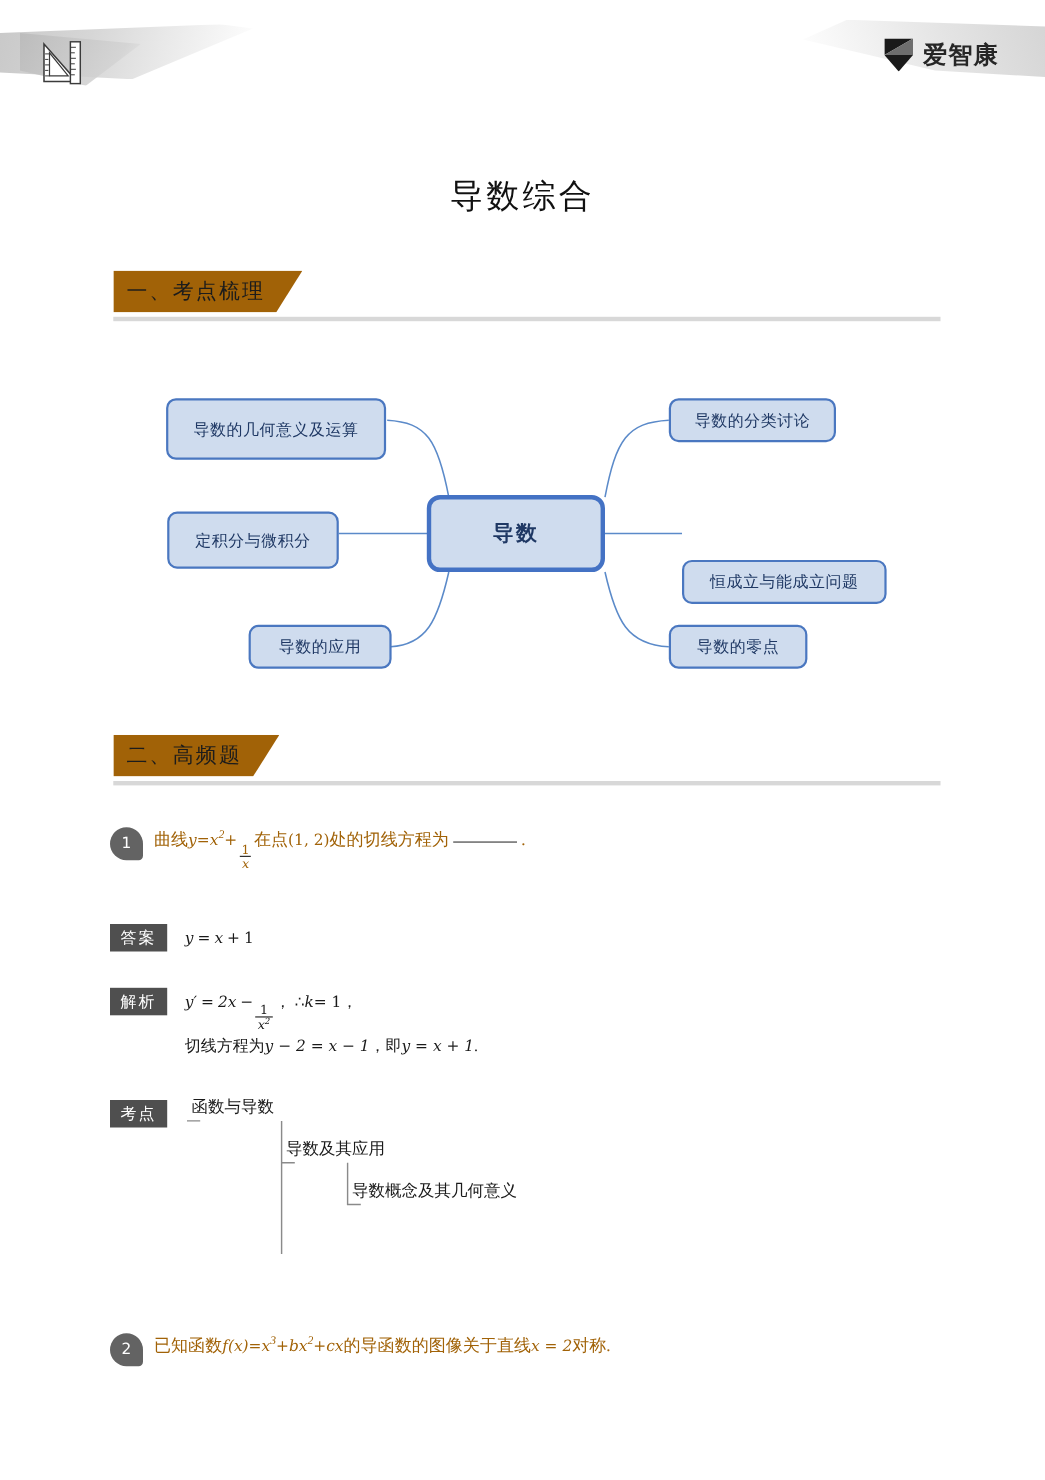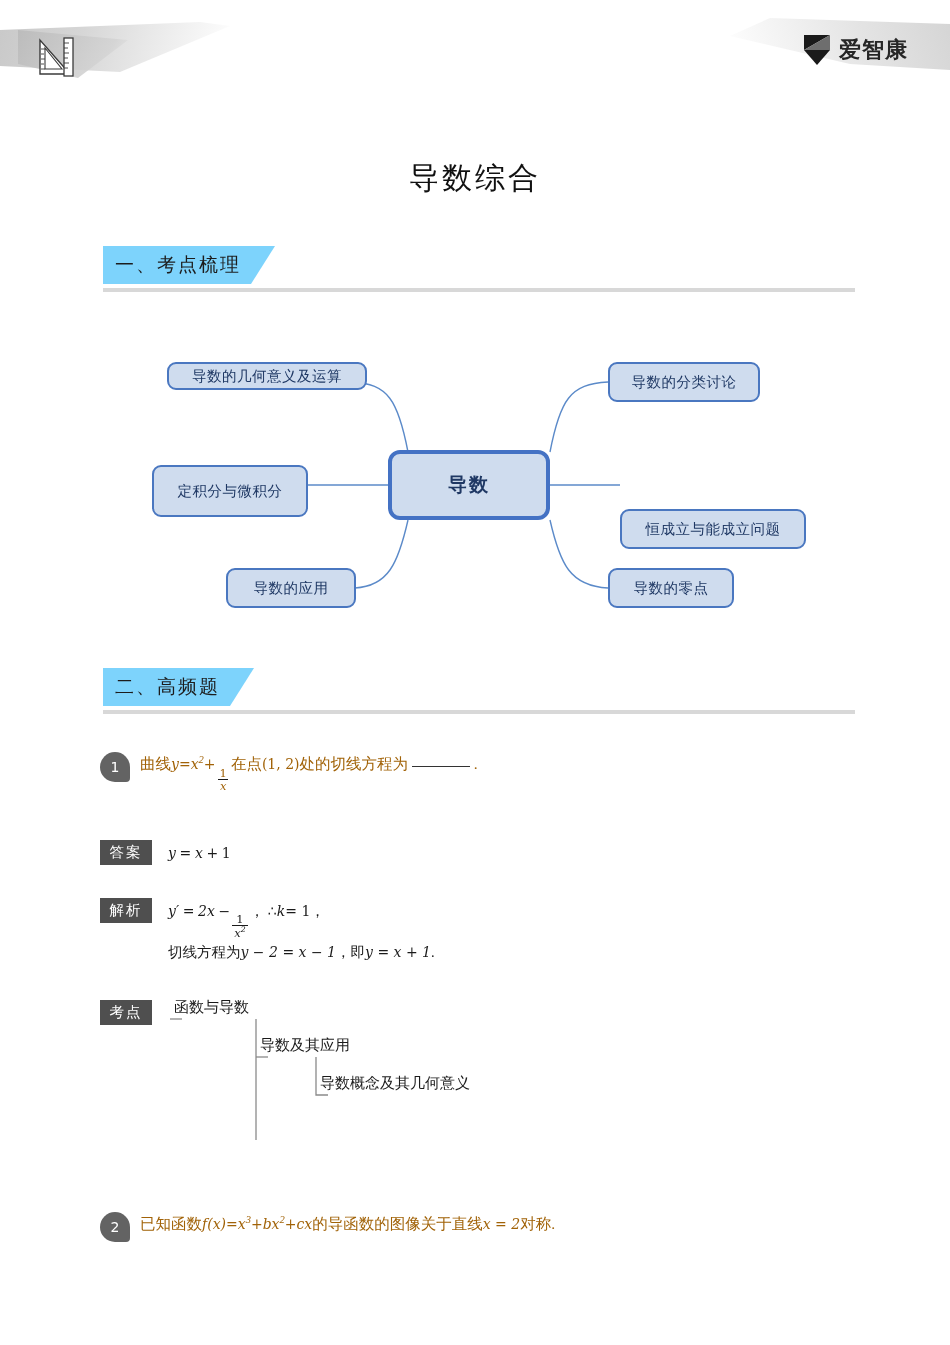--- a/index.html
+++ b/index.html
@@ -52,21 +52,21 @@
     position: absolute; top: 158px; left: 0; width: 950px;
     text-align: center;
     font-size: 30px; font-weight: normal; letter-spacing: 3px; color: #111;
   }
 
   
   .section-head { position: absolute; left: 103px; width: 752px; height: 46px; }
   .section-tag {
     position: absolute; left: 0; top: 0; height: 38px;
     padding: 0 34px 0 12px;
-    background: #7dd3fc;
+    background: #a16207;
     clip-path: polygon(0 0, 100% 0, calc(100% - 24px) 100%, 0 100%);
     display: flex; align-items: center;
     font-size: 19px; letter-spacing: 2px; color: #1c1c1c;
   }
   .section-rule {
     position: absolute; left: 0; bottom: 0; width: 752px; height: 4px; background: #d8d8d8;
   }
 
   
   .mindmap { position: absolute; left: 130px; top: 340px; width: 700px; height: 290px; }
@@ -198,21 +198,21 @@
       <path d="M 225 248 C 258 246, 268 224, 278 180"></path>
 
       <path d="M 420 112 C 430 60, 440 44, 478 42"></path>
 
       <path d="M 420 145 L 490 145"></path>
 
       <path d="M 420 180 C 430 224, 440 246, 478 248"></path>
     </g>
   </svg>
 
-  <div class="mm-node" style="left:37px; top:22px; width:200px; height:28px;">导数的几何意义及运算</div>
+  <div class="mm-node" style="left:21px; top:22px; width:200px; height:56px;">导数的几何意义及运算</div>
   <div class="mm-node" style="left:22px; top:125px; width:156px; height:52px;">定积分与微积分</div>
   <div class="mm-node" style="left:96px; top:228px; width:130px; height:40px;">导数的应用</div>
 
   <div class="mm-node mm-center" style="left:258px; top:110px; width:162px; height:70px;">导数</div>
 
   <div class="mm-node" style="left:478px; top:22px; width:152px; height:40px;">导数的分类讨论</div>
   <div class="mm-node" style="left:490px; top:125px; width:186px; height:40px;margin-top:44px;">恒成立与能成立问题</div>
   <div class="mm-node" style="left:478px; top:228px; width:126px; height:40px;">导数的零点</div>
 </div>
 

